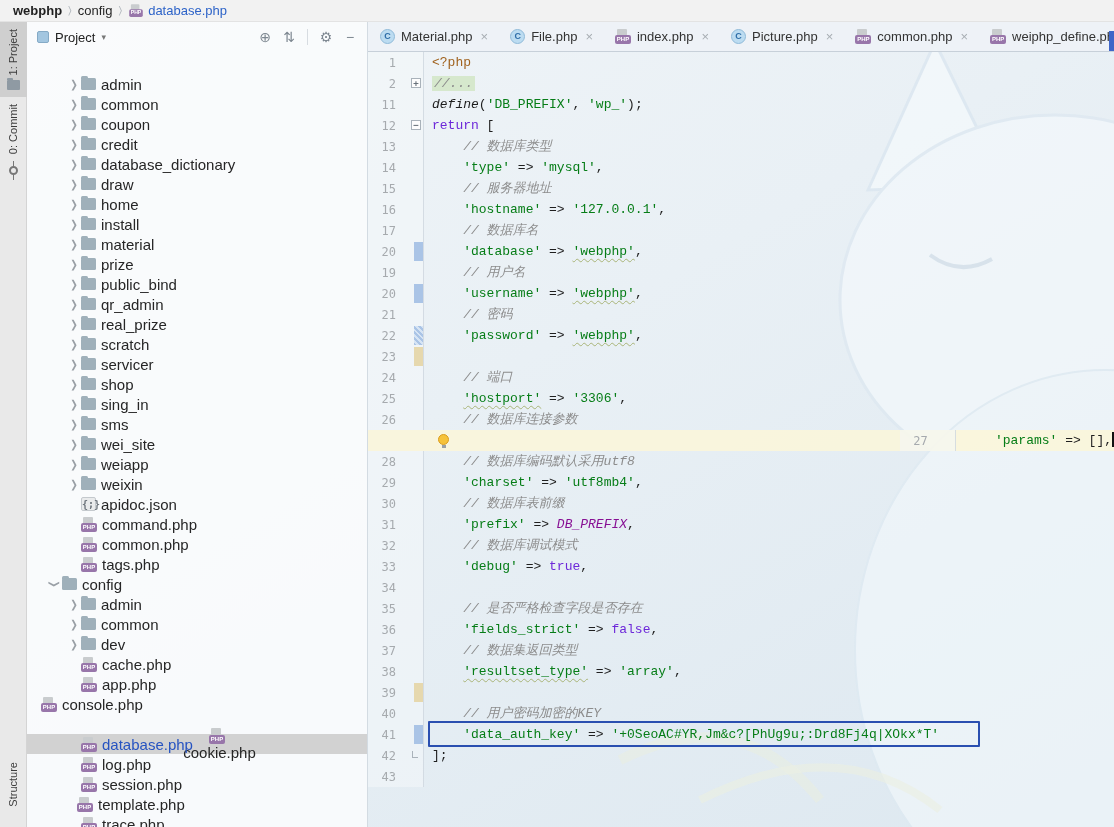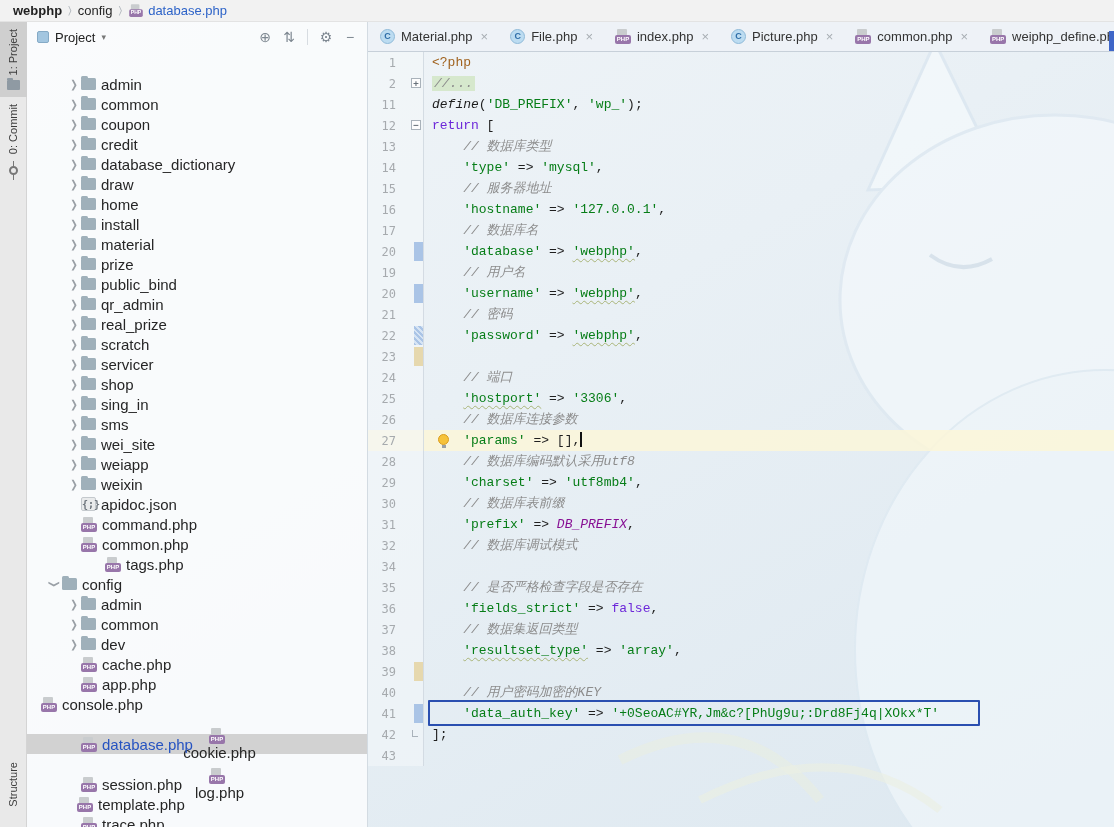--- a/index.html
+++ b/index.html
@@ -73,21 +73,21 @@
   .cl{ display:flex; height:21px; position:relative; font:13px/21px "DejaVu Sans Mono",monospace; cursor:text; }
   .gut{ flex:0 0 56px; position:relative; border-right:1px solid rgba(200,210,218,0.7); background:rgba(244,248,250,0.55); }
   .num{ display:inline-block; width:28px; text-align:right; color:#a6aaae; font-size:12px; line-height:21px; }
   .mark{ position:absolute; right:0; top:1px; bottom:1px; width:9px; }
   .mark.blue{ background:#aac4e6; }
   .mark.blue-dot{ background:repeating-linear-gradient(45deg,#aac4e6 0 2px,#d6e4f4 2px 4px); }
   .mark.cream{ background:#e6d8ae; }
   .fold{ position:absolute; right:2px; top:5px; width:10px; height:10px; border:1px solid #a9b2ba; background:#fdfdfd; color:#69727b; font:bold 9px/8px "DejaVu Sans Mono",monospace; text-align:center; }
   .fold.end{ border:none; border-left:1px solid #a9b2ba; border-bottom:1px solid #a9b2ba; background:transparent; width:6px; height:7px; top:6px; right:5px; }
   .codetext{ white-space:pre; padding-left:8px;font-family:Liberation Mono, monospace; }
-  .cl.activeline{ background:rgba(252,246,216,0.85); }
+  .cl.activeline{ background:rgba(252,246,216,0.85);justify-content:flex-end; }
   .c-kw{ color:#6d28d9; }
   .c-str{ color:#067d17; }
   .c-cmt{ color:#8c8c8c; font-style:italic; }
   .c-const{ color:#871094; font-style:italic; }
   .c-fn{ color:#1d1d1d; font-style:italic; }
   .c-tag{ color:#a0621e; }
   .c-plain{ color:#1f1f1f; }
   .sq{ text-decoration:underline; text-decoration-style:wavy; text-decoration-color:#a9b478; text-decoration-thickness:1px; text-underline-offset:3px; }
   .folded{ background:#d6e8cd; padding:0 2px; }
   .caret{ display:inline-block; width:0; border-left:2px solid #111; height:15px; vertical-align:-3px; }
@@ -259,21 +259,21 @@
       <div class="trow" style="padding-left: 40px;">
         <span class="chev"></span>
         <span class="ic-php"></span>
         <span class="tlabel">command.php</span>
       </div>
       <div class="trow" style="padding-left: 40px;">
         <span class="chev"></span>
         <span class="ic-php"></span>
         <span class="tlabel">common.php</span>
       </div>
-      <div class="trow" style="padding-left: 40px; margin-left: 24px;">
+      <div class="trow" style="padding-left: 40px;">
         <span class="chev"></span>
         <span class="ic-php"></span>
         <span class="tlabel">tags.php</span>
       </div>
       <div class="trow" style="padding-left: 21px;">
         <span class="chev down">❯</span>
         <span class="ic-folder"></span>
         <span class="tlabel">config</span>
       </div>
       <div class="trow" style="padding-left: 40px;">
@@ -309,21 +309,21 @@
       <div class="trow" style="padding-left: 40px; flex-direction: column;">
         <span class="chev"></span>
         <span class="ic-php"></span>
         <span class="tlabel">cookie.php</span>
       </div>
       <div class="trow sel" style="padding-left: 40px;">
         <span class="chev"></span>
         <span class="ic-php"></span>
         <span class="tlabel">database.php</span>
       </div>
-      <div class="trow" style="padding-left: 40px; flex-direction: column;">
+      <div class="trow" style="padding-left: 40px;">
         <span class="chev"></span>
         <span class="ic-php"></span>
         <span class="tlabel">log.php</span>
       </div>
       <div class="trow" style="padding-left: 40px;">
         <span class="chev"></span>
         <span class="ic-php"></span>
         <span class="tlabel">session.php</span>
       </div>
       <div class="trow" style="padding-left: 36px;">
@@ -464,20 +464,24 @@
       </div>
       <div class="cl">
         <span class="gut"><span class="num">31</span></span>
         <span class="codetext"><span class="c-plain">    </span><span class="c-str">'prefix'</span><span class="c-plain"> =&gt; </span><span class="c-const">DB_PREFIX</span><span class="c-plain">,</span></span>
       </div>
       <div class="cl">
         <span class="gut"><span class="num">32</span></span>
         <span class="codetext"><span class="c-plain">    </span><span class="c-cmt">// 数据库调试模式</span></span>
       </div>
       <div class="cl">
+        <span class="gut"><span class="num">33</span></span>
+        <span class="codetext"><span class="c-plain">    </span><span class="c-str">'debug'</span><span class="c-plain"> =&gt; </span><span class="c-kw">true</span><span class="c-plain">,</span></span>
+      </div>
+      <div class="cl">
         <span class="gut"><span class="num">34</span></span>
         <span class="codetext"></span>
       </div>
       <div class="cl">
         <span class="gut"><span class="num">35</span></span>
         <span class="codetext"><span class="c-plain">    </span><span class="c-cmt">// 是否严格检查字段是否存在</span></span>
       </div>
       <div class="cl">
         <span class="gut"><span class="num">36</span></span>
         <span class="codetext"><span class="c-plain">    </span><span class="c-str">'fields_strict'</span><span class="c-plain"> =&gt; </span><span class="c-kw">false</span><span class="c-plain">,</span></span>

